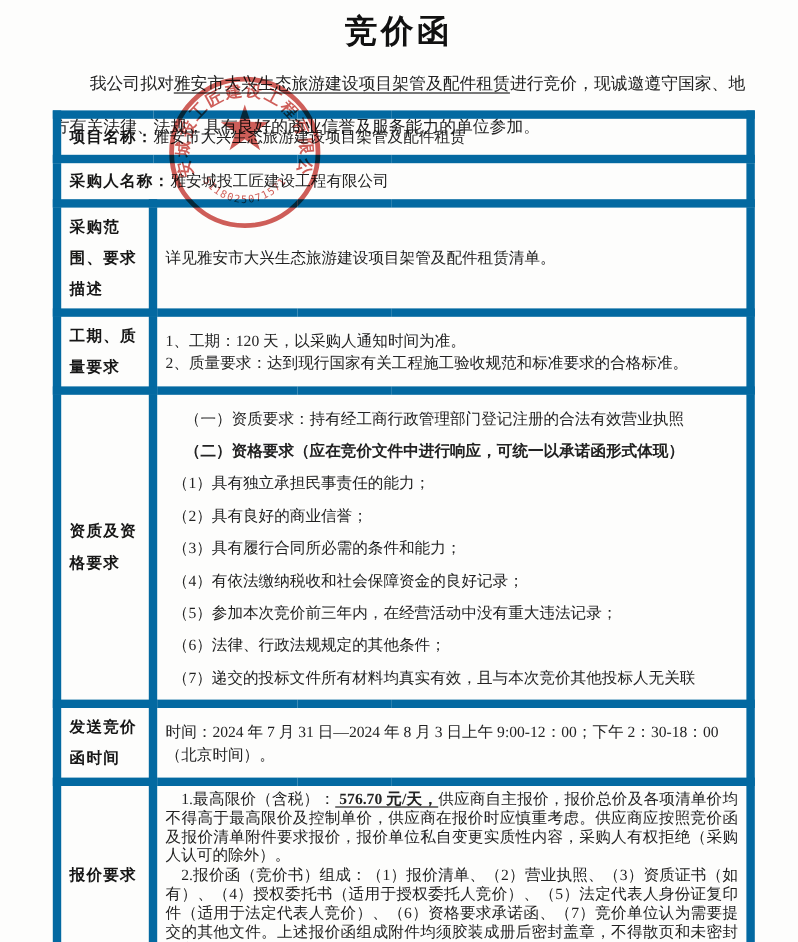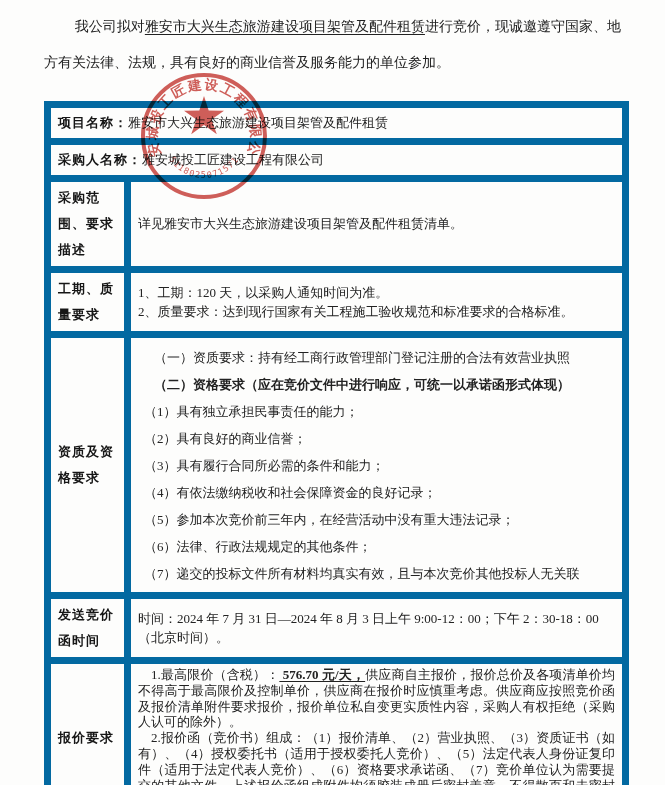--- a/index.html
+++ b/index.html
@@ -83,20 +83,21 @@
     opacity:.85;
     mix-blend-mode:multiply;
     pointer-events:none;
   }
 </style>
 </head>
 <body>
 
 <div class="page">
 
+  <h1 class="title">竞价函</h1>
 
   <p class="intro"><span>我公司拟对</span><span class="u">雅安市大兴生态旅游建设项目架管及配件租赁</span><span>进行竞价，现诚邀遵守国家、地方有关法律、法规，具有良好的商业信誉及服务能力的单位参加。</span></p>
 
   <table class="grid">
     <colgroup>
       <col style="width:80px">
         <col style="width:120px">
         <col style="width:78px">
         <col style="width:300px">
     </colgroup>

